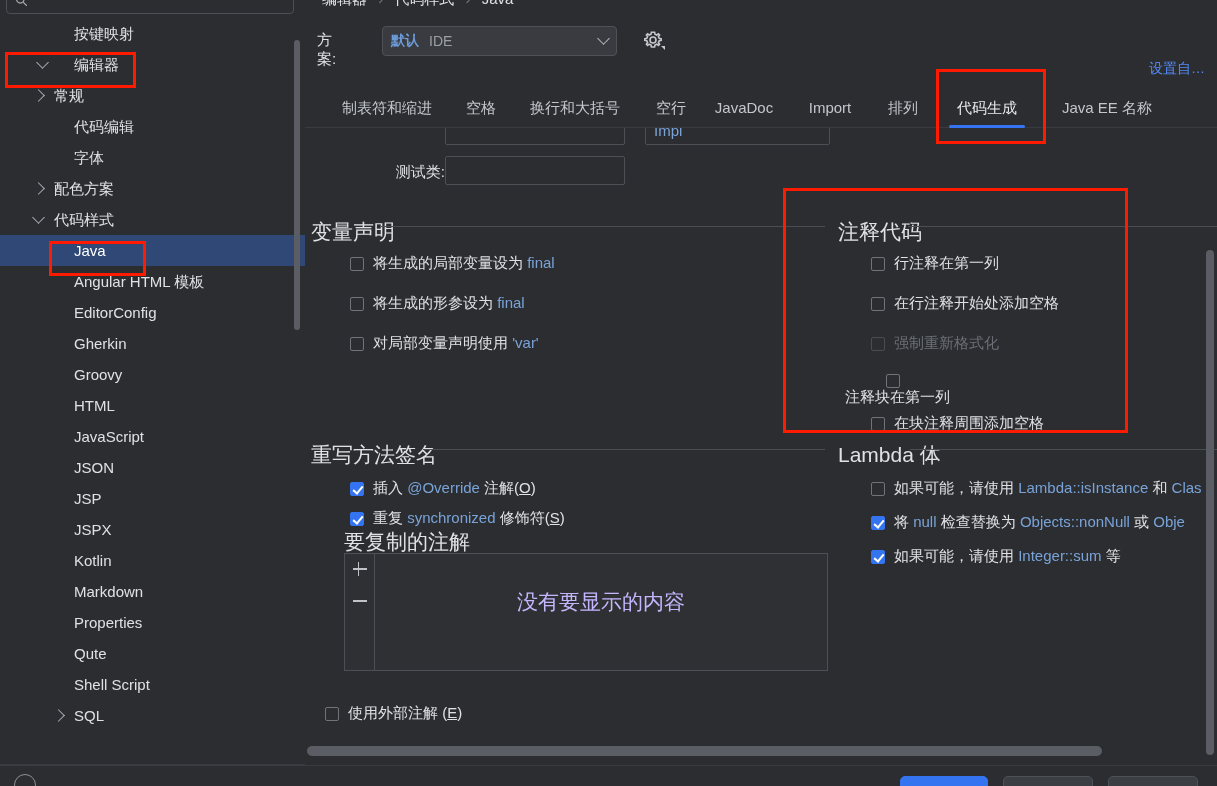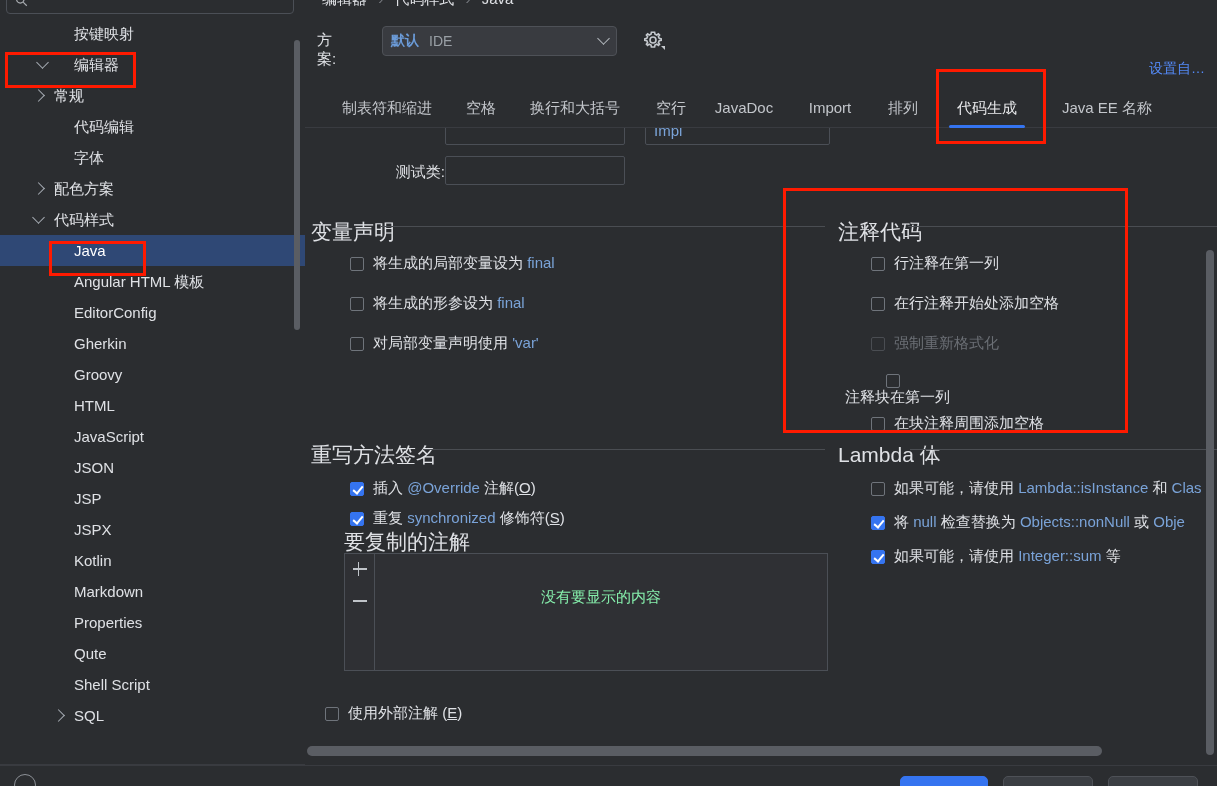--- a/index.html
+++ b/index.html
@@ -135,21 +135,21 @@
   .listbox .gutter {
     width: 30px; border-right: 1px solid #4b4f56; display: flex;
     flex-direction: column; align-items: center; padding-top: 6px; gap: 14px;
   }
   .gbtn { width: 18px; height: 18px; position: relative; }
   .gbtn.plus::before { content:""; position:absolute; left:2px; top:8px; width:14px; height:1.6px; background:#c0c4c9; }
   .gbtn.plus::after  { content:""; position:absolute; left:7.2px; top:2px; width:1.6px; height:14px; background:#c0c4c9; }
   .gbtn.minus::before{ content:""; position:absolute; left:2px; top:8px; width:14px; height:1.6px; background:#c0c4c9; }
   .listbox .empty {
     flex: 1; display: flex; align-items: flex-start; justify-content: center;
-    padding-top: 34px; color: #86efac; font-size: 15px;
+    padding-top: 34px; color: #c4b5fd; font-size: 21px;
   }
 
   
   .redbox { position: absolute; border: 3px solid #ff1a00; pointer-events: none; }
 
   
   .vscroll { position: absolute; right: 2px; width: 8px; background: #5a5d63; border-radius: 4px; }
   .hscroll { position: absolute; height: 10px; background: #5a5d63; border-radius: 5px; }
 
   

